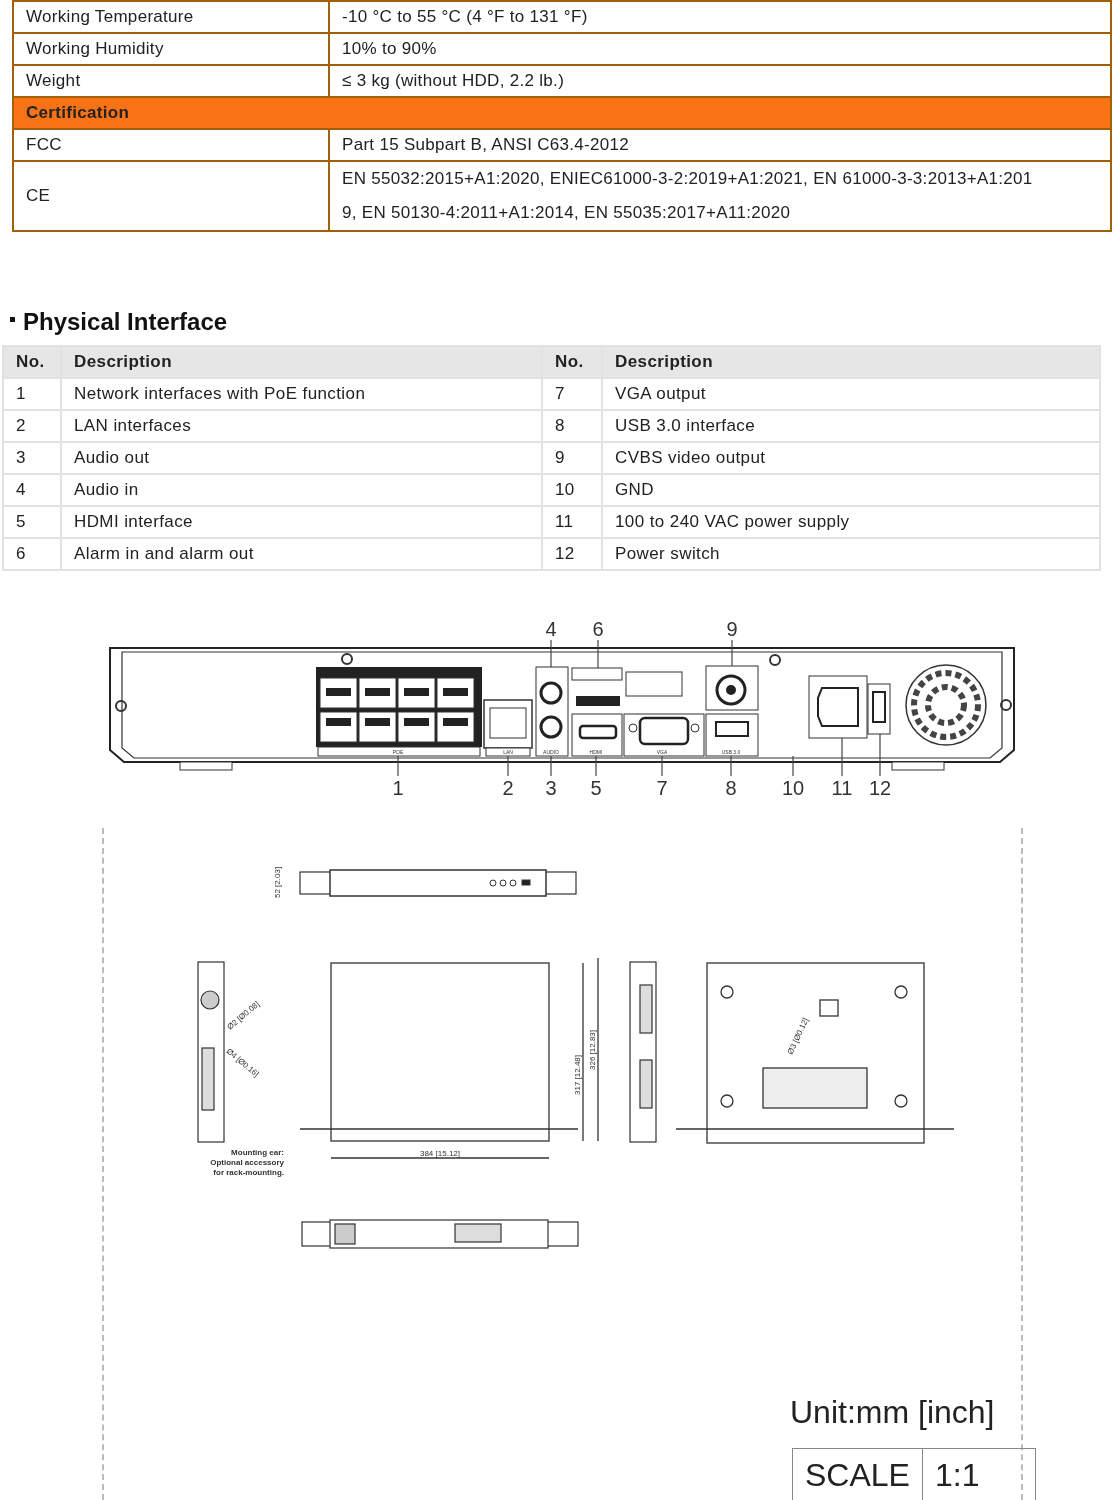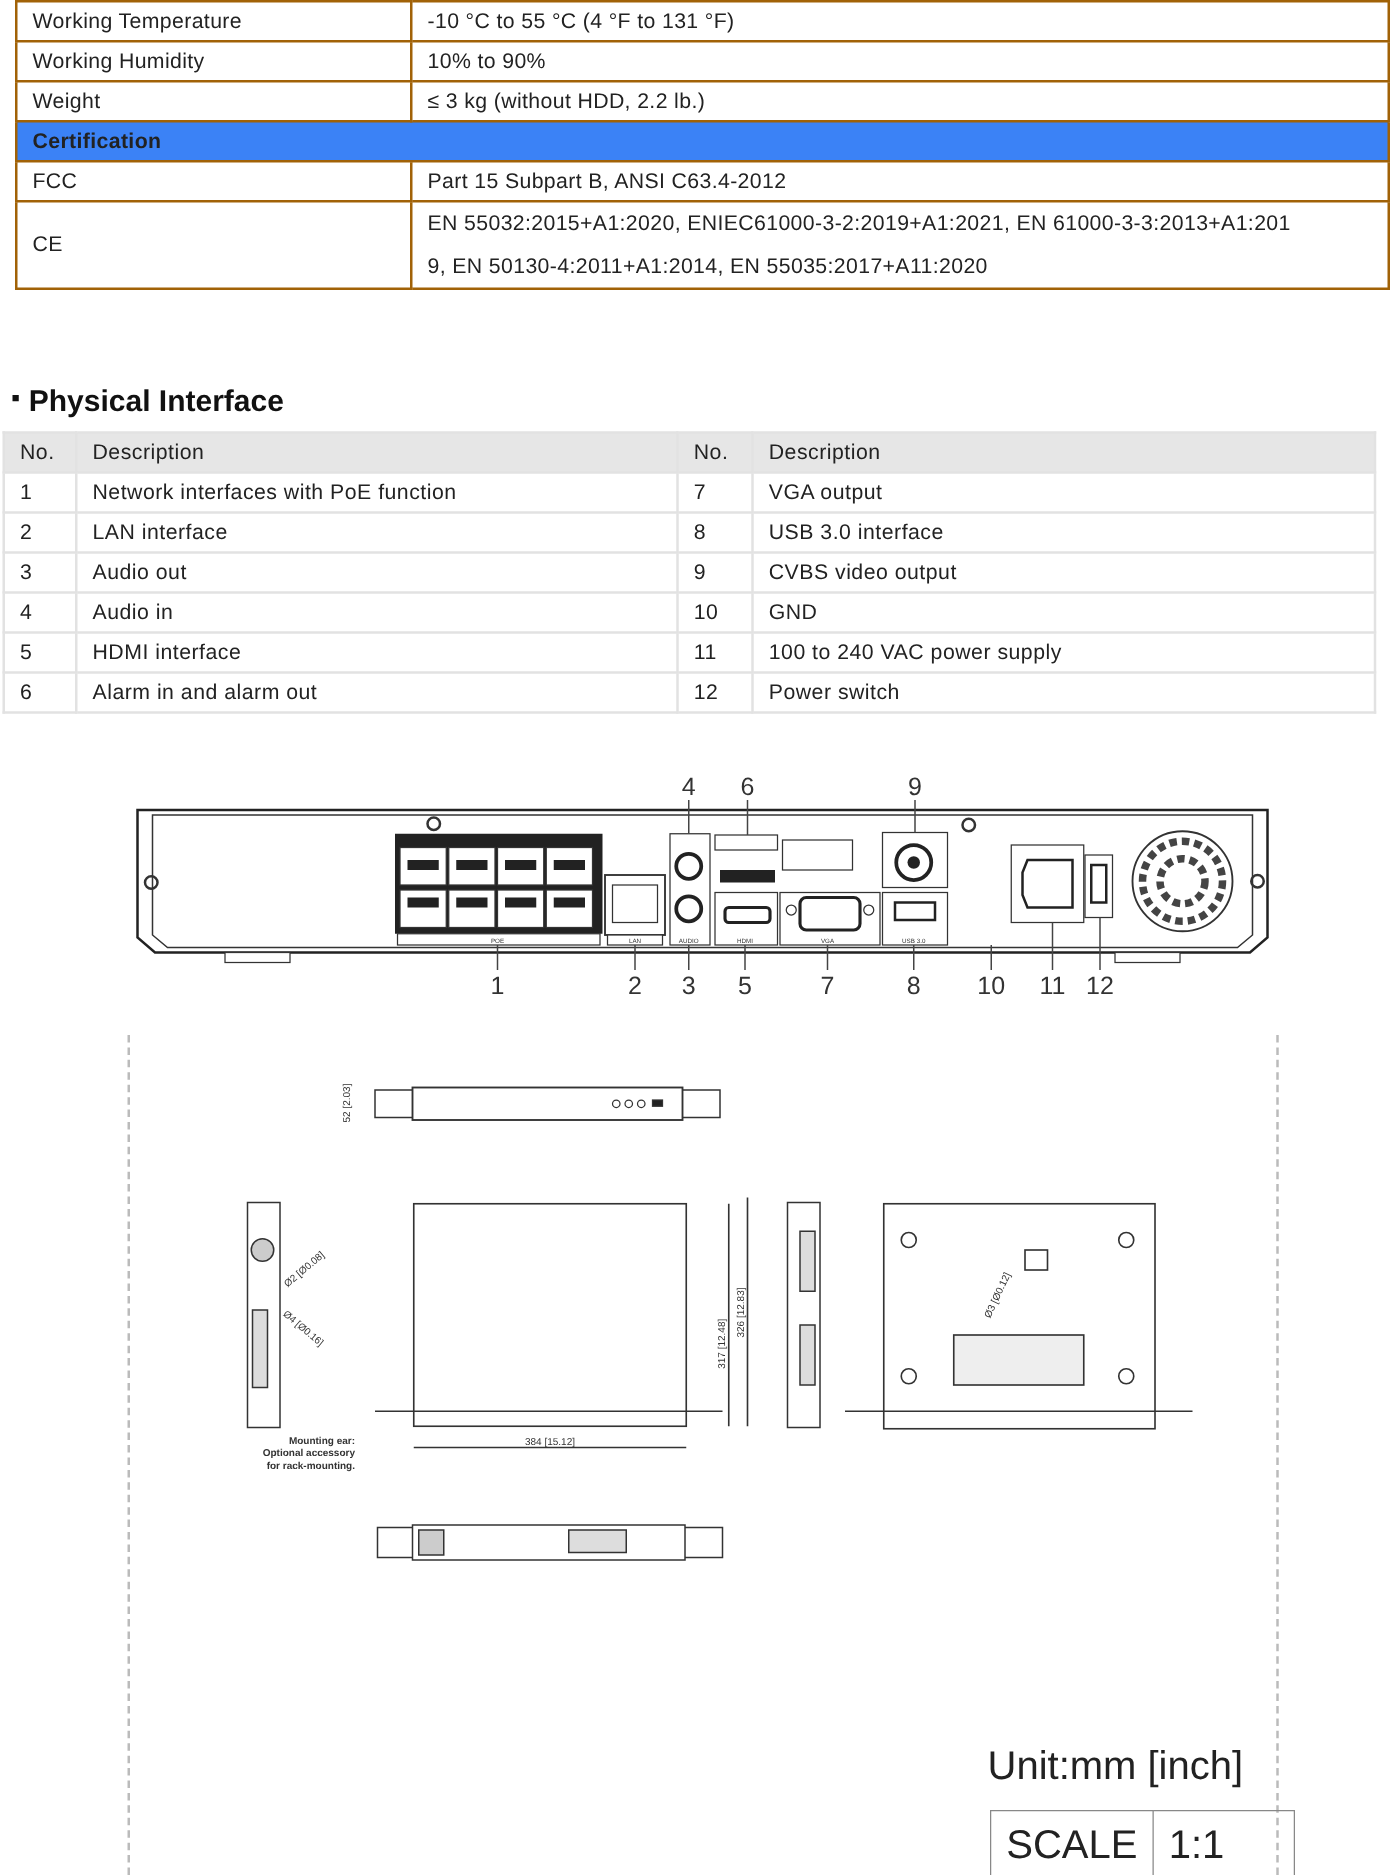--- a/index.html
+++ b/index.html
@@ -1,27 +1,27 @@
 <!DOCTYPE html>
 <html><head>
 <meta charset="utf-8">
 <style>
   html,body{margin:0;padding:0;background:#fff;}
   body{width:1114px;height:1500px;position:relative;overflow:hidden;font-family:"Liberation Sans",sans-serif;color:#222;}
   table{border-collapse:collapse;}
   .spec{position:absolute;left:12px;top:0;width:1100px;font-size:17px;letter-spacing:0.3px;}
   .spec td{border:2px solid #a16207;height:30px;padding:0 12px;vertical-align:middle;}
   .spec td.k{width:290px;}
-  .spec tr.sec td{background:#3b82f6;font-weight:bold;}
+  .spec tr.sec td{background:#f97316;font-weight:bold;}
   .spec td.multi{line-height:34px;padding-top:0;padding-bottom:0;}
   .h2{position:absolute;left:10px;top:308px;font-size:24px;font-weight:bold;color:#111;}
   .h2 .b{display:inline-block;width:5px;height:5px;background:#111;margin-right:8px;vertical-align:middle;position:relative;top:-4px;}
   .phys{position:absolute;left:2px;top:345px;width:1099px;font-size:17px;letter-spacing:0.4px;}
   .phys td,.phys th{border:2px solid #e2e2e2;height:30px;padding:0 12px;text-align:left;vertical-align:middle;}
-  .phys th{background:#e6e6e6;font-weight:normal;}
+  .phys th{background:#e6e6e6;font-weight:bold;}
   .phys .n1{width:32px;}
   .phys .d1{width:455px;}
   .phys .n2{width:34px;}
   .drawing{position:absolute;left:0;top:600px;}
   .unit{position:absolute;left:790px;top:1394px;font-size:32px;color:#222;}
   .scale{position:absolute;left:792px;top:1448px;border-collapse:collapse;font-size:32px;}
   .scale td{border:1.5px solid #888;border-bottom:none;padding:2px 12px;height:48px;}
   .scale td.s{width:90px;}
   .scale td.v{width:88px;text-align:left;}
   .frame-l{position:absolute;left:102px;top:828px;width:0;height:672px;border-left:2px dashed #bbb;}
@@ -76,21 +76,21 @@
   </thead>
   <tbody>
     <tr>
         <td>1</td>
         <td>Network interfaces with PoE function</td>
         <td>7</td>
         <td>VGA output</td>
       </tr>
     <tr>
         <td>2</td>
-        <td>LAN interface</td>
+        <td>LAN interfaces</td>
         <td>8</td>
         <td>USB 3.0 interface</td>
       </tr>
     <tr>
         <td>3</td>
         <td>Audio out</td>
         <td>9</td>
         <td>CVBS video output</td>
       </tr>
     <tr>

